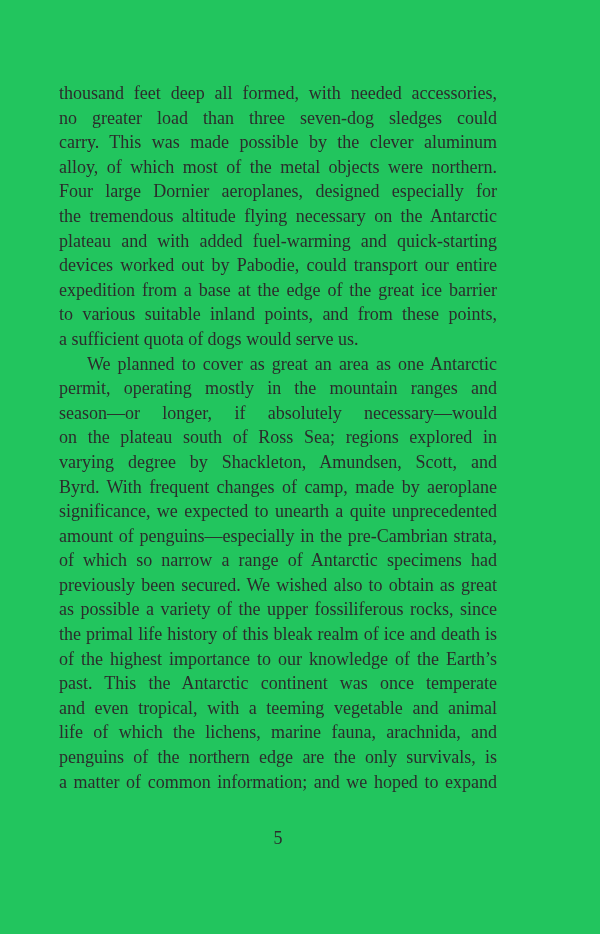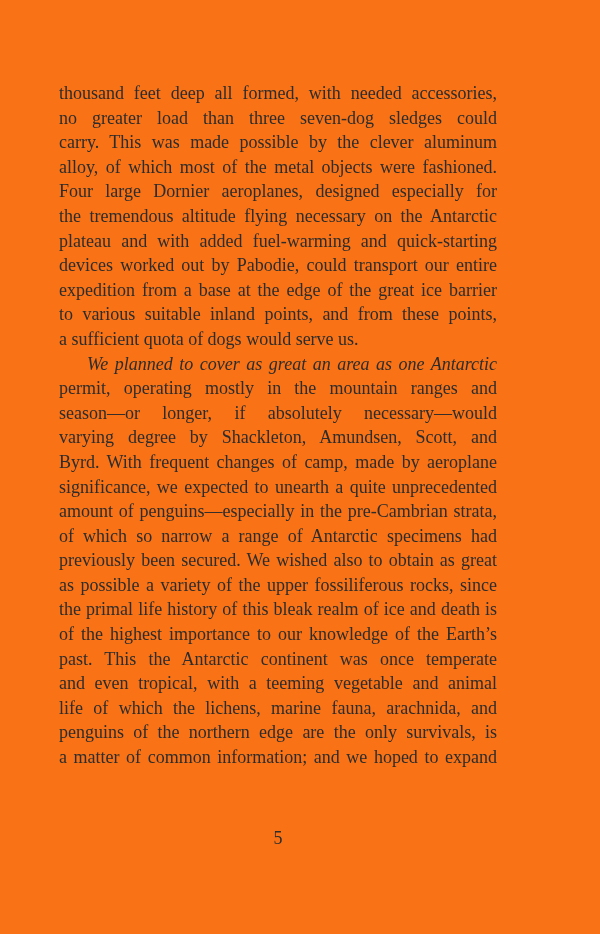--- a/index.html
+++ b/index.html
@@ -3,21 +3,21 @@
 <meta charset="utf-8">
 <style>
   html, body {
     margin: 0;
     padding: 0;
   }
   .page {
     position: relative;
     width: 600px;
     height: 934px;
-    background: #f97316;
+    background: #22c55e;
     overflow: hidden;
     font-family: "Liberation Serif", "DejaVu Serif", serif;
   }
   .text-block {
     position: absolute;
     left: 59px;
     top: 81px;
     width: 438px;
     color: #2c2c2c;
     font-size: 18px;
@@ -32,21 +32,20 @@
     text-align-last: justify;
     white-space: nowrap;
     overflow: hidden;
   }
   .line.para-end {
     text-align: center;
     text-align-last: left;
   }
   .line.indent {
     text-indent: 28px;
-    font-style: italic;
   }
   .page-number {
     position: absolute;
     left: 59px;
     top: 826px;
     width: 438px;
     text-align: center;
     color: #2c2c2c;
     font-size: 18px;
     line-height: 24.6px;
@@ -54,33 +53,34 @@
 </style>
 </head>
 <body>
 
 <div class="page">
   <div class="text-block">
       <div class="para">
         <div class="line">thousand feet deep all formed, with needed accessories,</div>
         <div class="line">no greater load than three seven-dog sledges could</div>
         <div class="line">carry. This was made possible by the clever aluminum</div>
-        <div class="line">alloy, of which most of the metal objects were fashioned.</div>
+        <div class="line">alloy, of which most of the metal objects were northern.</div>
         <div class="line">Four large Dornier aeroplanes, designed especially for</div>
         <div class="line">the tremendous altitude flying necessary on the Antarctic</div>
         <div class="line">plateau and with added fuel-warming and quick-starting</div>
         <div class="line">devices worked out by Pabodie, could transport our entire</div>
         <div class="line">expedition from a base at the edge of the great ice barrier</div>
         <div class="line">to various suitable inland points, and from these points,</div>
         <div class="line para-end">a sufficient quota of dogs would serve us.</div>
       </div>
       <div class="para">
         <div class="line indent">We planned to cover as great an area as one Antarctic</div>
         <div class="line">permit, operating mostly in the mountain ranges and</div>
         <div class="line">season—or longer, if absolutely necessary—would</div>
+        <div class="line">on the plateau south of Ross Sea; regions explored in</div>
         <div class="line">varying degree by Shackleton, Amundsen, Scott, and</div>
         <div class="line">Byrd. With frequent changes of camp, made by aeroplane</div>
         <div class="line">significance, we expected to unearth a quite unprecedented</div>
         <div class="line">amount of penguins—especially in the pre-Cambrian strata,</div>
         <div class="line">of which so narrow a range of Antarctic specimens had</div>
         <div class="line">previously been secured. We wished also to obtain as great</div>
         <div class="line">as possible a variety of the upper fossiliferous rocks, since</div>
         <div class="line">the primal life history of this bleak realm of ice and death is</div>
         <div class="line">of the highest importance to our knowledge of the Earth’s</div>
         <div class="line">past. This the Antarctic continent was once temperate</div>

